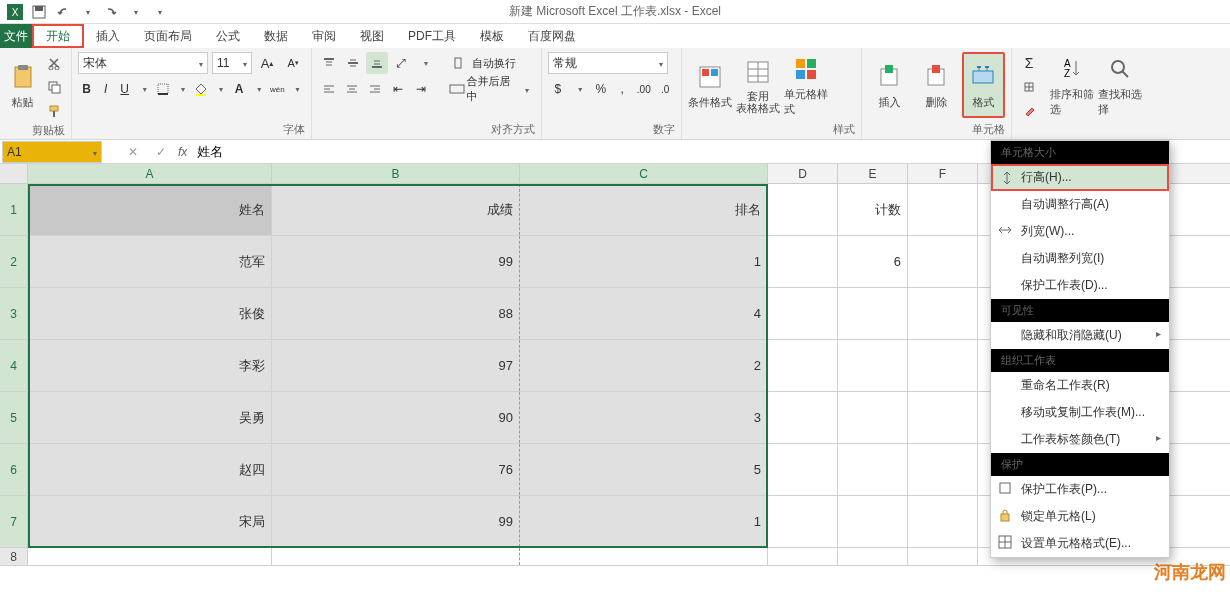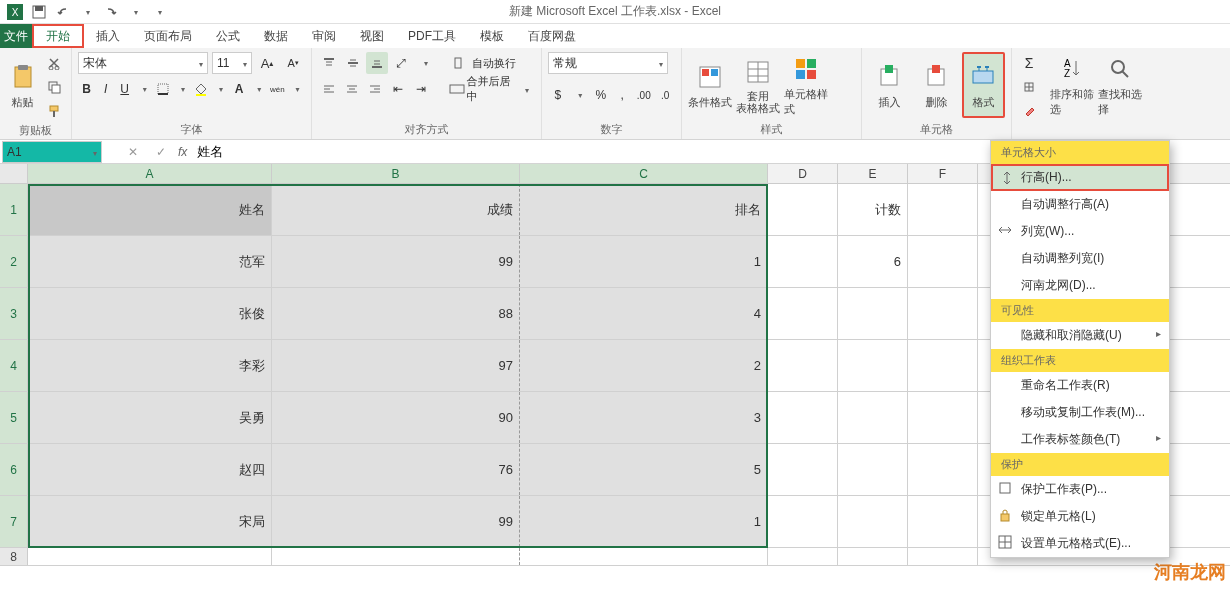--- a/index.html
+++ b/index.html
@@ -15,32 +15,32 @@
 .tabs { height: 24px; background: #fff; display: flex; align-items: stretch; }
 .tab { padding: 0 12px; display: flex; align-items: center; font-size: 12px; color: #444; cursor: pointer; }
 .tab.file { background: #217346; color: #fff; padding: 0 4px; }
 .tab.active { background: #fff; color: #217346; }
 .tab.highlight-red { border: 2px solid #e74c3c; }
 
 
 .ribbon { height: 92px; background: #f3f3f3; border-bottom: 1px solid #d4d4d4; display: flex; position: relative; overflow: visible; }
 .group { border-right: 1px solid #e0e0e0; padding: 4px 6px 2px 6px; display: flex; flex-direction: column; justify-content: space-between; position: relative; }
 .group-body { display: flex; gap: 4px; flex: 1; }
-.group-label { font-size: 11px; color: #666; text-align: center; height: 16px; line-height: 16px; }
+.group-label { font-size: 11px; color: #666; text-align: right; height: 16px; line-height: 16px; }
 .rbtn { display: flex; align-items: center; justify-content: center; cursor: pointer; border-radius: 2px; }
 .bigbtn { flex-direction: column; width: 44px; height: 66px; gap: 2px; font-size: 11px; color: #444; }
 .bigbtn .icon-box { width: 32px; height: 32px; display: flex; align-items: center; justify-content: center; }
 .smallbtn { width: 22px; height: 22px; font-size: 12px; }
 .combo { height: 22px; background: #fff; border: 1px solid #ccc; display: flex; align-items: center; padding: 0 4px; font-size: 12px; }
 .dd-arrow::after { content: "▾"; font-size: 8px; color: #666; margin-left: 2px; }
 .red-box { border: 2px solid #e74c3c !important; }
 
 
 .formulabar { height: 24px; border-bottom: 1px solid #d4d4d4; display: flex; align-items: center; background: #fff; }
-.namebox { width: 100px; height: 22px; border: 1px solid #ccc; margin-left: 2px; padding: 0 4px; display: flex; align-items: center; background: #14b8a6; }
+.namebox { width: 100px; height: 22px; border: 1px solid #ccc; margin-left: 2px; padding: 0 4px; display: flex; align-items: center; background: #eab308; }
 .fx-area { display: flex; align-items: center; gap: 6px; margin-left: 20px; flex: 1; }
 .fx-label { font-style: italic; color: #666; font-size: 12px; }
 .fx-input { flex: 1; border: none; height: 20px; padding: 0 4px; font-size: 13px; }
 
 
 .grid-area { position: absolute; top: 164px; left: 0; right: 0; bottom: 0; overflow: hidden; }
 .col-headers { display: flex; height: 20px; background: #f2f2f2; border-bottom: 1px solid #ccc; }
 .rowhead-spacer { width: 28px; border-right: 1px solid #ccc; background: #e8e8e8; }
 .colh { border-right: 1px solid #ccc; text-align: center; font-size: 12px; color: #444; line-height: 20px; }
 .colh.sel { background: #d2e4d2; color: #217346; }
@@ -49,21 +49,21 @@
 .rowh { width: 28px; background: #e8e8e8; border-right: 1px solid #ccc; text-align: center; font-size: 12px; color: #444; display: flex; align-items: center; justify-content: center; }
 .rowh.sel { background: #d2e4d2; color: #217346; }
 .cell { border-right: 1px solid #d0d0d0; padding: 0 6px; display: flex; align-items: center; font-size: 13px; }
 .cell.sel-area { background: #e0e0e0; }
 .cell.right { justify-content: flex-end; }
 .cell.dashed-right { border-right: 1px dashed #999; }
 .sel-border { position: absolute; border: 2px solid #217346; pointer-events: none; }
 
 
 .format-menu { position: absolute; top: 140px; left: 990px; width: 180px; background: #fff; border: 1px solid #ccc; box-shadow: 2px 4px 10px rgba(0,0,0,0.3); z-index: 100; font-size: 12px; }
-.menu-header { background: #fde047; padding: 4px 10px; color: #666; font-size: 11px; }
+.menu-header { background: #000000; padding: 4px 10px; color: #666; font-size: 11px; }
 .menu-item { padding: 5px 10px 5px 30px; cursor: pointer; position: relative; color: #333; }
 .menu-item.hl { background: #d2e4d2; }
 .menu-item .micon { position: absolute; left: 6px; top: 4px; width: 16px; height: 16px; }
 .menu-item.red-box { border: 2px solid #e74c3c; padding: 3px 8px 3px 28px; }
 .menu-item .arrow { position: absolute; right: 8px; top: 6px; font-size: 10px; color: #666; }
 
 
 .w-A { width: 244px; } .w-B { width: 248px; } .w-C { width: 248px; }
 .w-D { width: 70px; } .w-E { width: 70px; } .w-F { width: 70px; }
 
@@ -273,21 +273,21 @@
             </svg>
             <span style="font-size:11px;margin-left:2px">合并后居中</span>
             <span class="dd-arrow" style="margin-left:4px"></span>
           </div>
       </div>
     </div>
     <div class="group-label">对齐方式</div>
   </div>
 
   <div class="group" style="width:140px">
-    <div class="group-body" style="flex-direction:column;gap:10px">
+    <div class="group-body" style="flex-direction:column;gap:4px">
       <div class="combo" style="width:120px">
           <span>常规</span>
           <span style="flex:1"></span>
           <span class="dd-arrow"></span>
         </div>
       <div style="display:flex;gap:2px">
         <div class="rbtn smallbtn">$</div>
         <div class="rbtn smallbtn dd-arrow"></div>
         <div class="rbtn smallbtn">%</div>
         <div class="rbtn smallbtn">,</div>
@@ -525,21 +525,21 @@
   <div class="menu-item">自动调整行高(A)</div>
   <div class="menu-item">
     <span class="micon">
         <svg width="16" height="16">
           <path d="M2 8 L14 8 M5 5 L2 8 L5 11 M11 5 L14 8 L11 11" stroke="#666" fill="none"></path>
         </svg>
       </span>
     <span>列宽(W)...</span>
   </div>
   <div class="menu-item">自动调整列宽(I)</div>
-  <div class="menu-item">河南龙网(D)...</div>
+  <div class="menu-item">保护工作表(D)...</div>
   <div class="menu-header">可见性</div>
   <div class="menu-item"><span>隐藏和取消隐藏(U)</span><span class="arrow">▸</span></div>
   <div class="menu-header">组织工作表</div>
   <div class="menu-item">重命名工作表(R)</div>
   <div class="menu-item">移动或复制工作表(M)...</div>
   <div class="menu-item"><span>工作表标签颜色(T)</span><span class="arrow">▸</span></div>
   <div class="menu-header">保护</div>
   <div class="menu-item">
     <span class="micon">
         <svg width="16" height="16">

